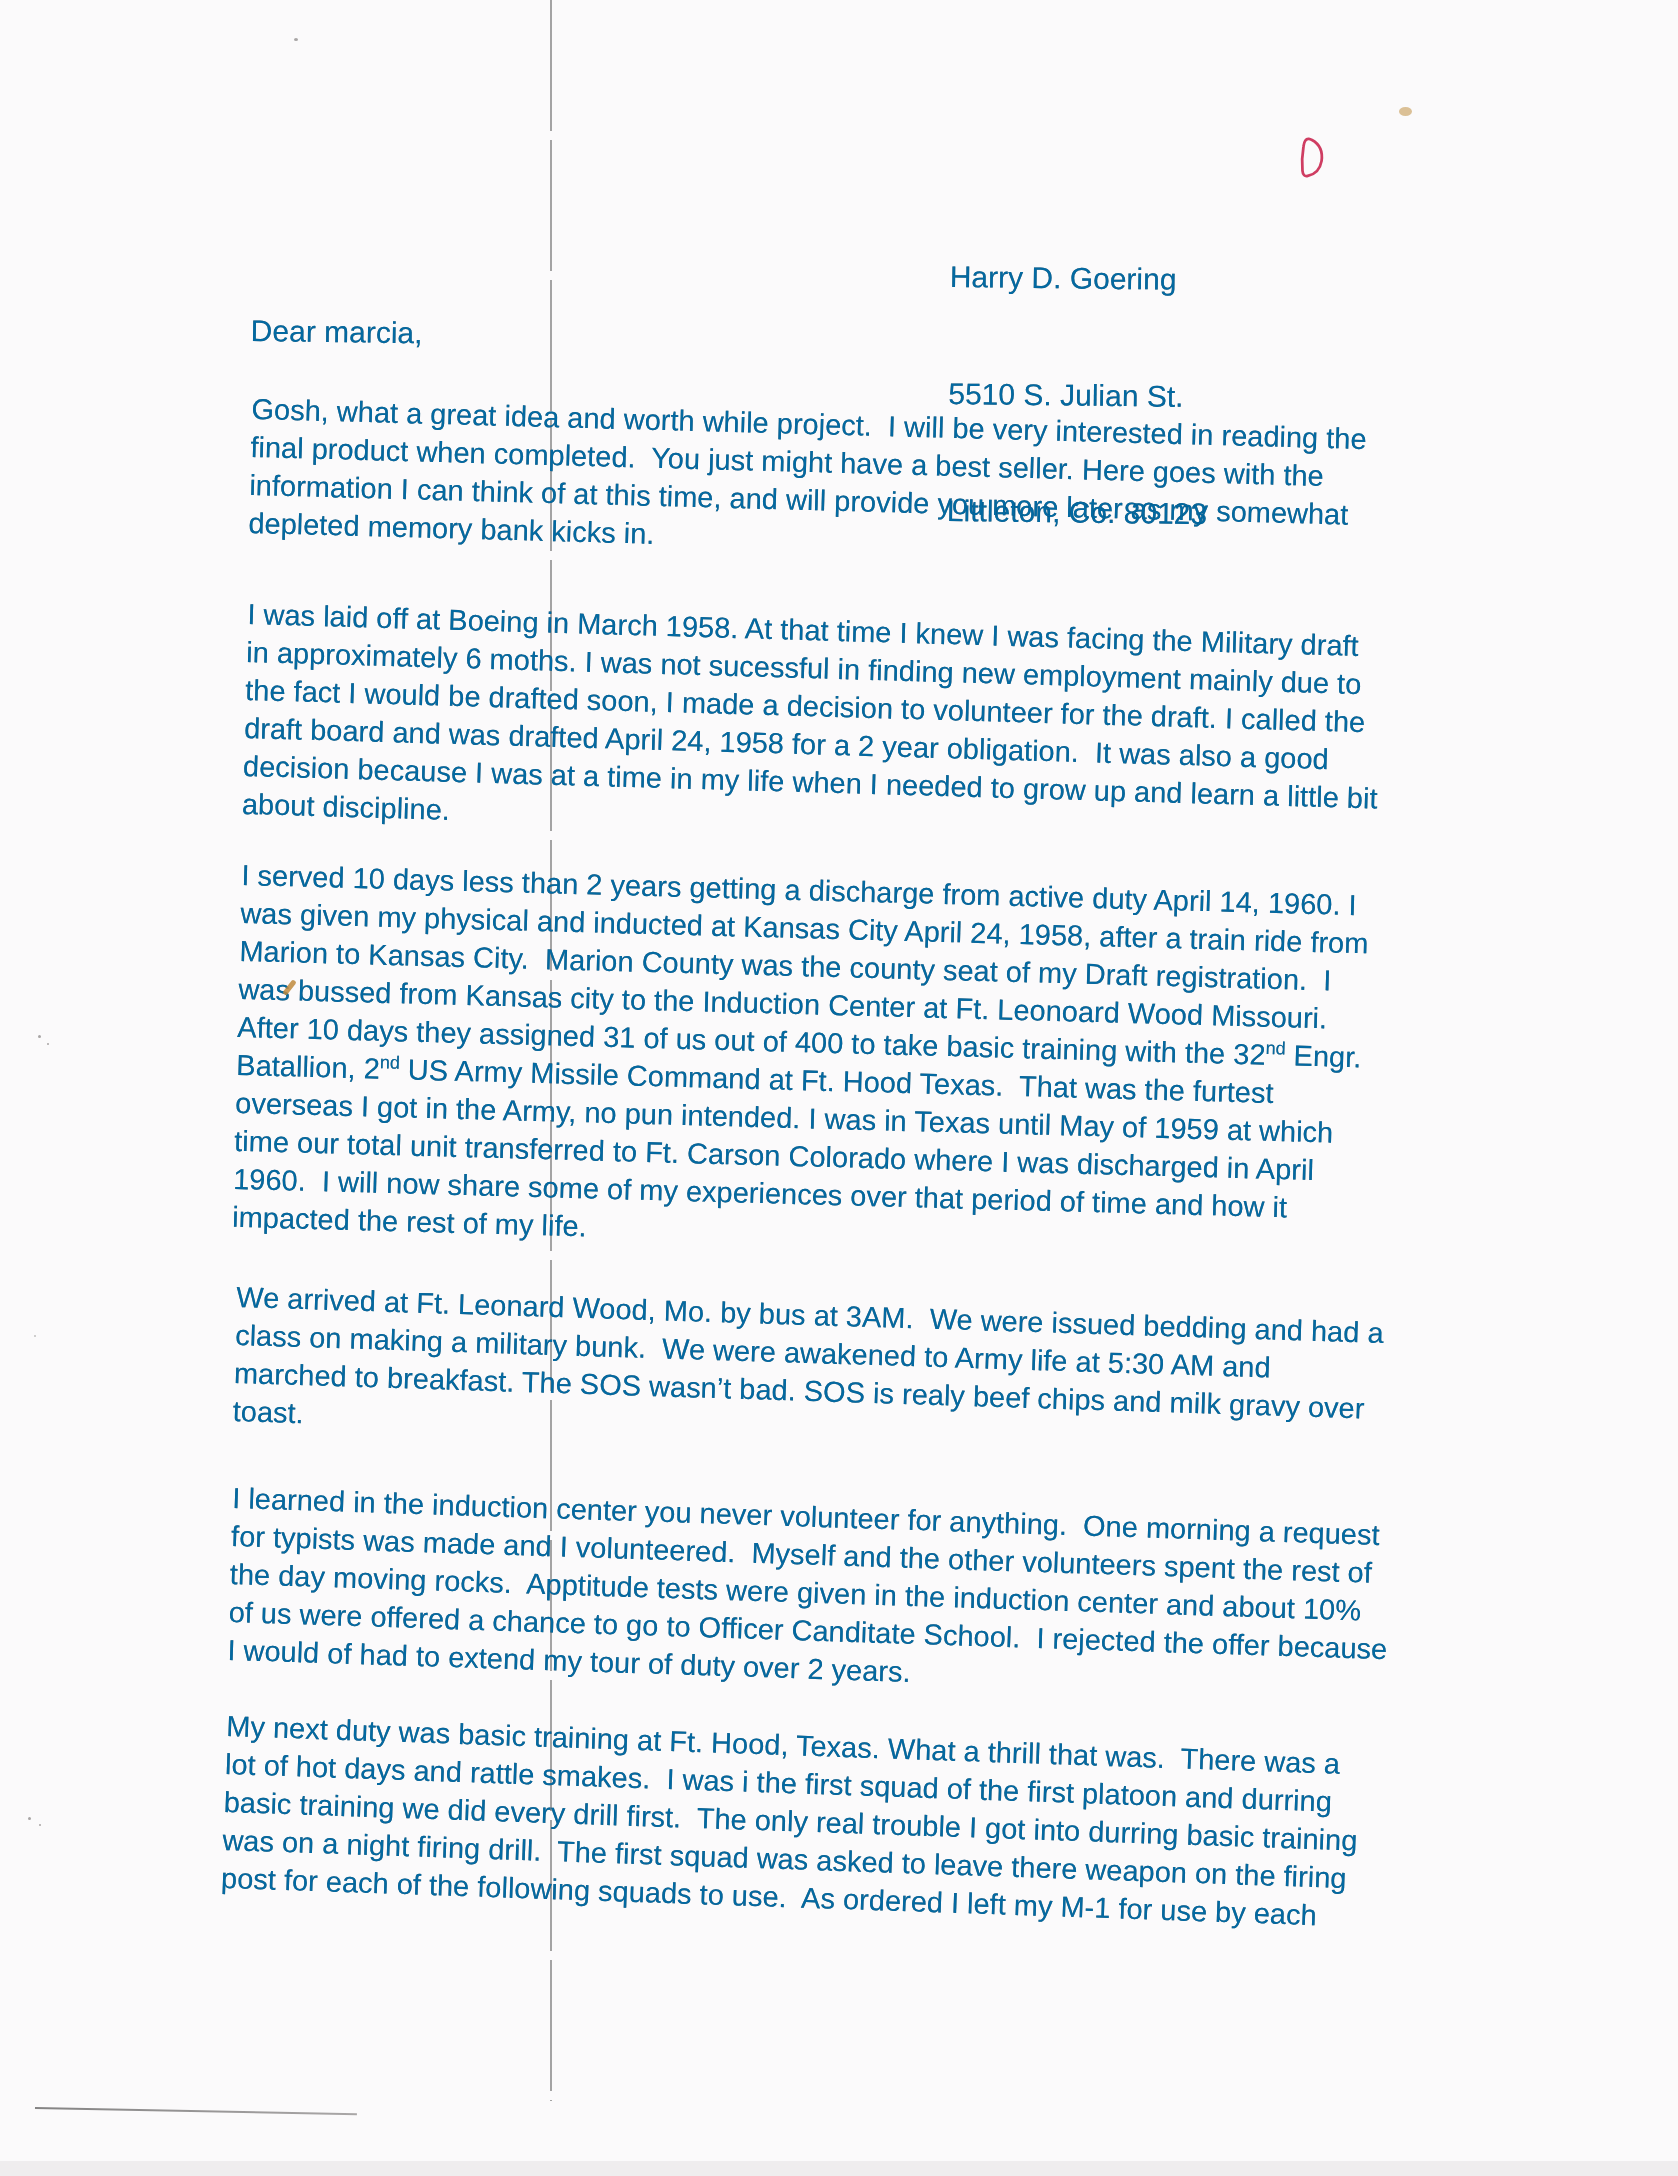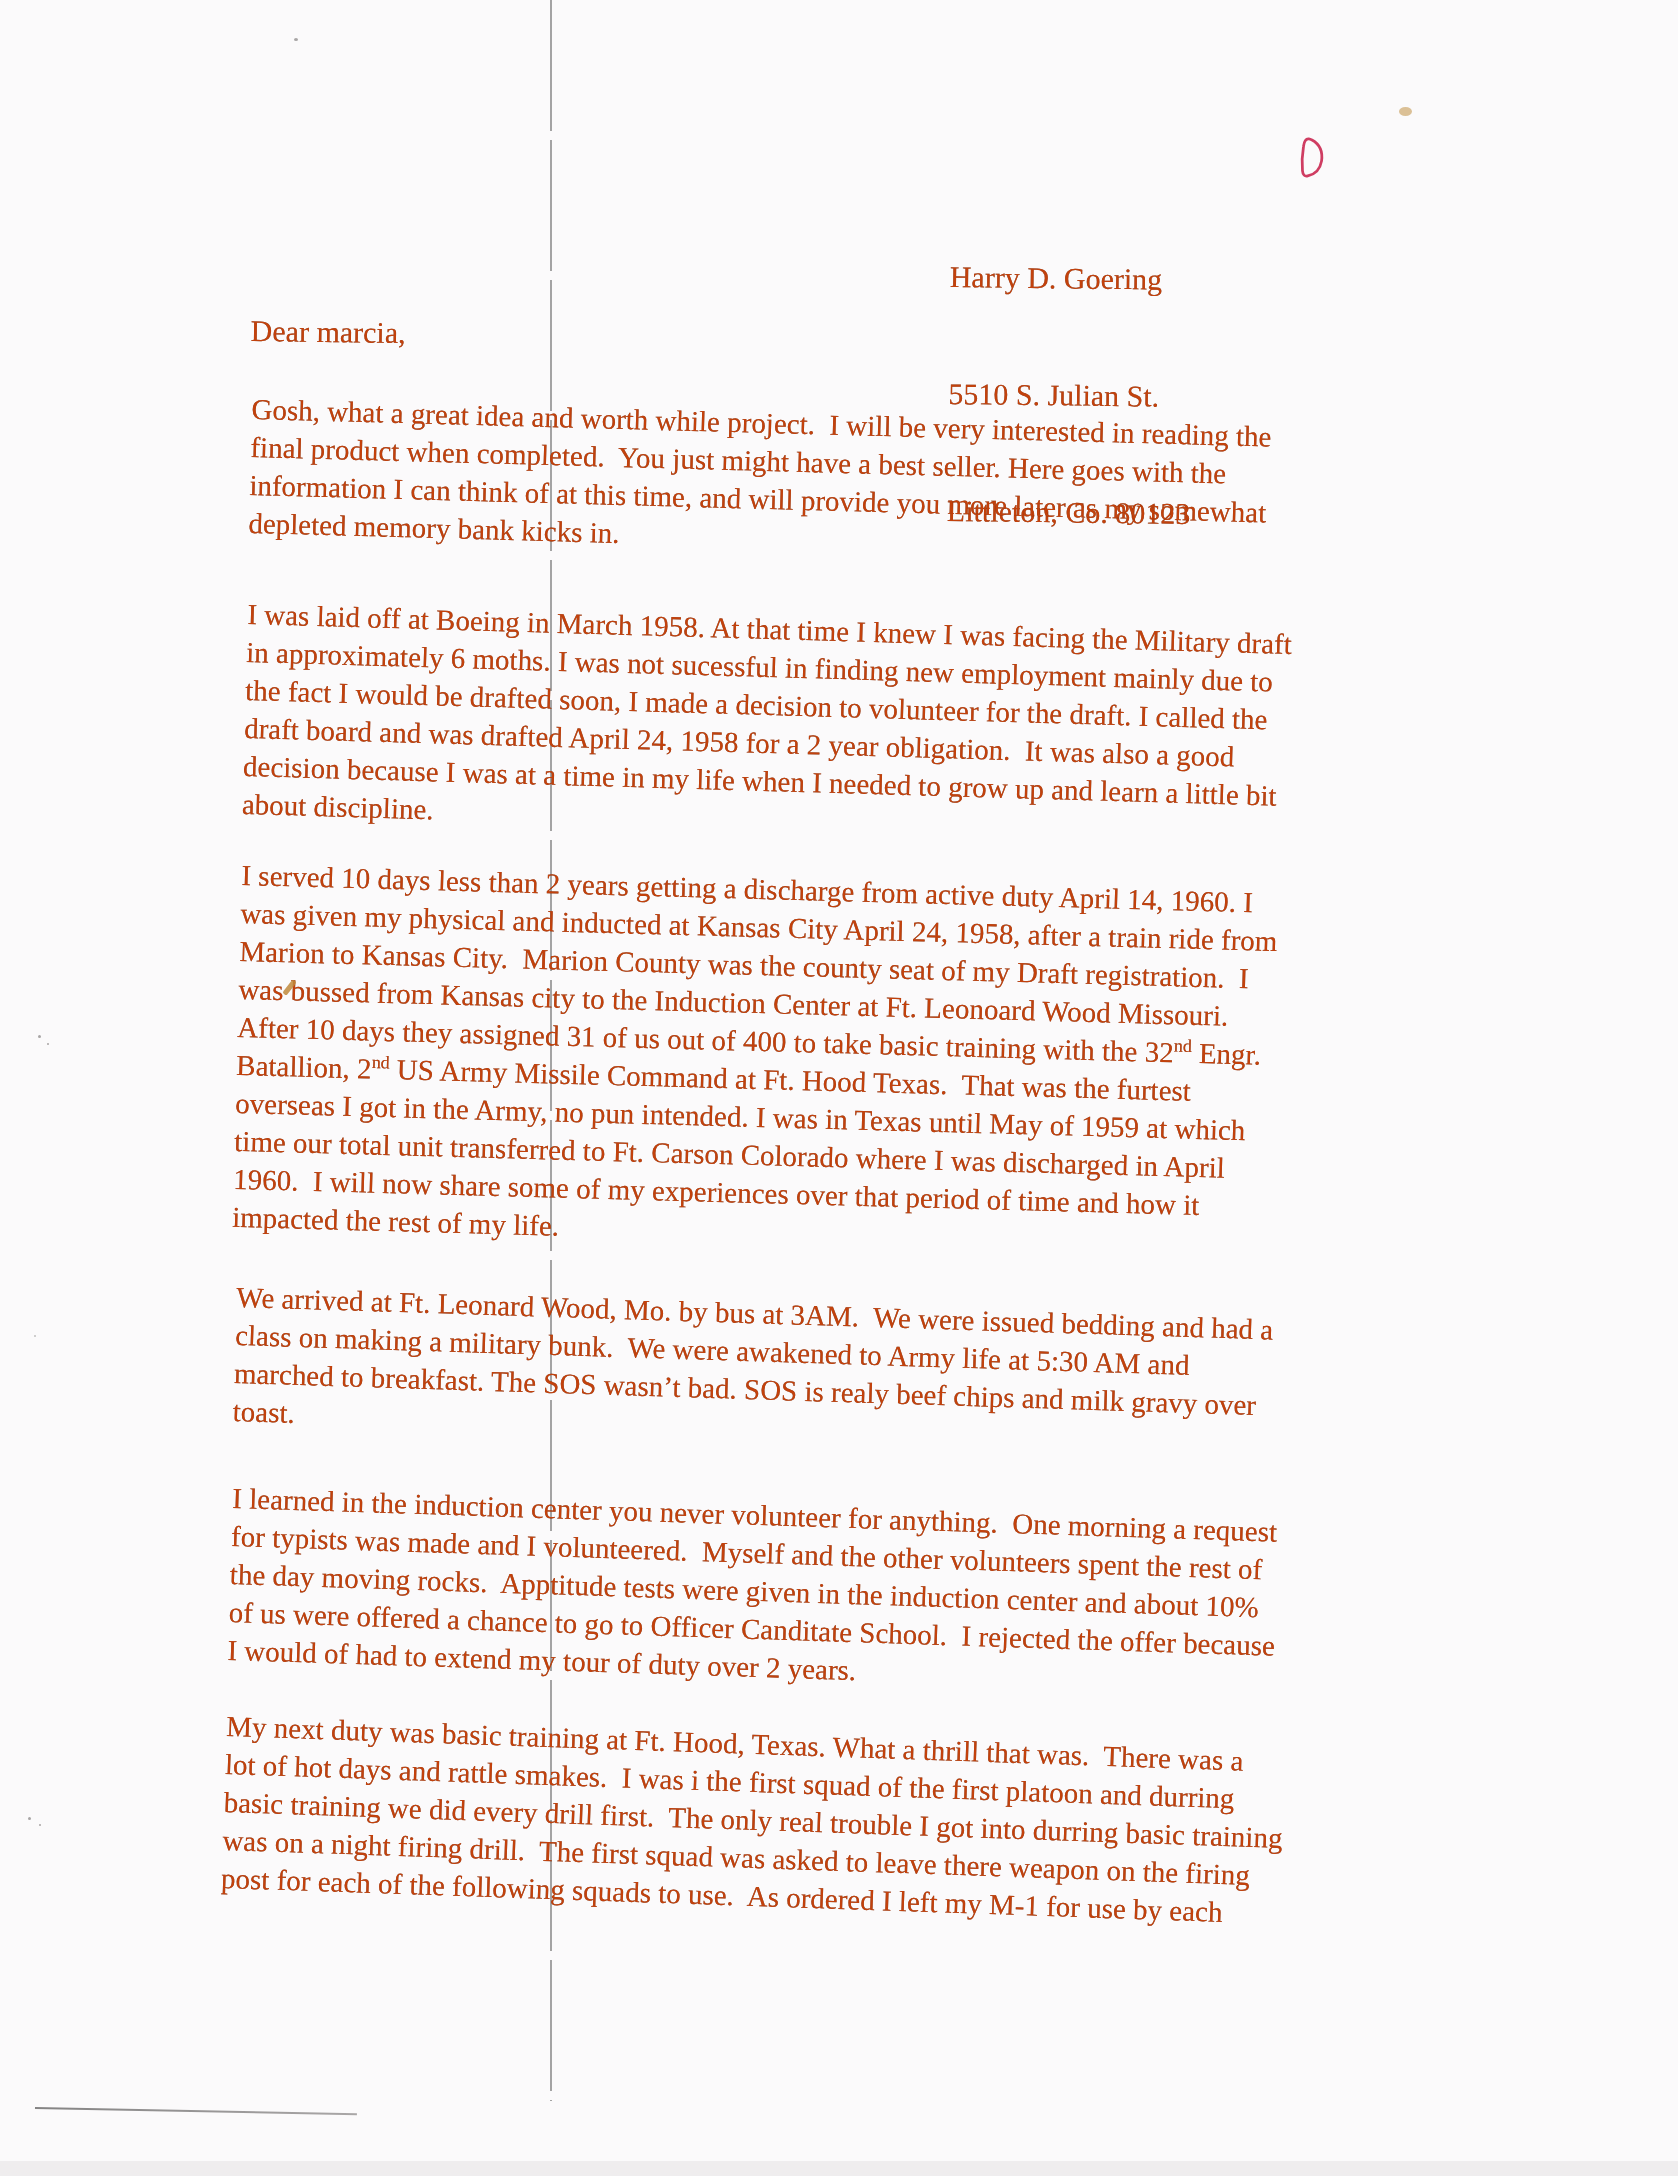--- a/index.html
+++ b/index.html
@@ -1,22 +1,22 @@
 <!DOCTYPE html>
 <html><head>
 <meta charset="utf-8">
 <style>
   html,body{margin:0;padding:0;background:#dededd;}
   .page{
     position:relative;
     width:1679px;height:2176px;
     background:#fbfafb;
     overflow:hidden;
-    font-family:Liberation Serif, serif;
-    color:#c2410c;
+    font-family:Liberation Sans, sans-serif;
+    color:#0369a1;
   }
   
   .fold-line{
     position:absolute;left:550px;top:0;width:2px;height:2101px;
     background:repeating-linear-gradient(to bottom,
       rgba(110,110,110,.62) 0px, rgba(110,110,110,.62) 131px,
       rgba(110,110,110,0) 131px, rgba(110,110,110,0) 140px);
   }
   .header{
     position:absolute;left:951px;top:179px;

